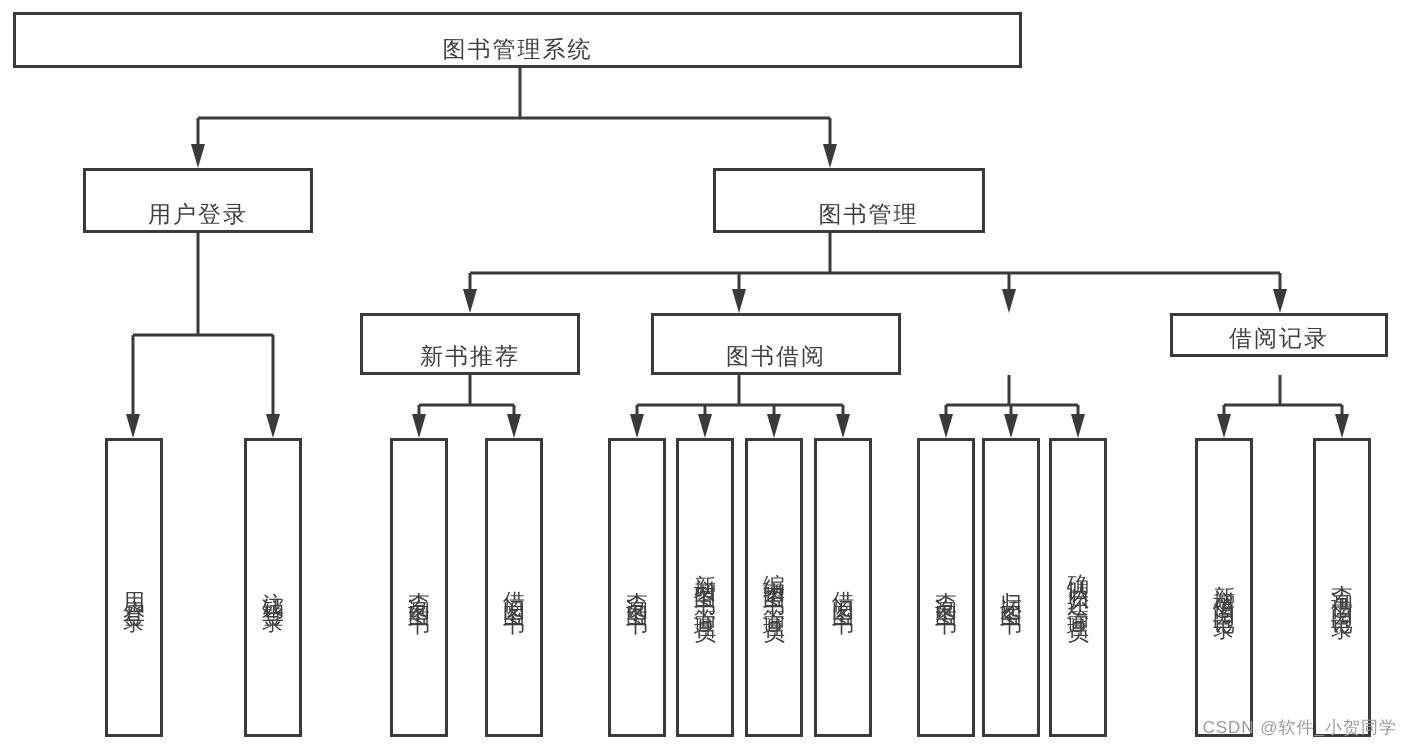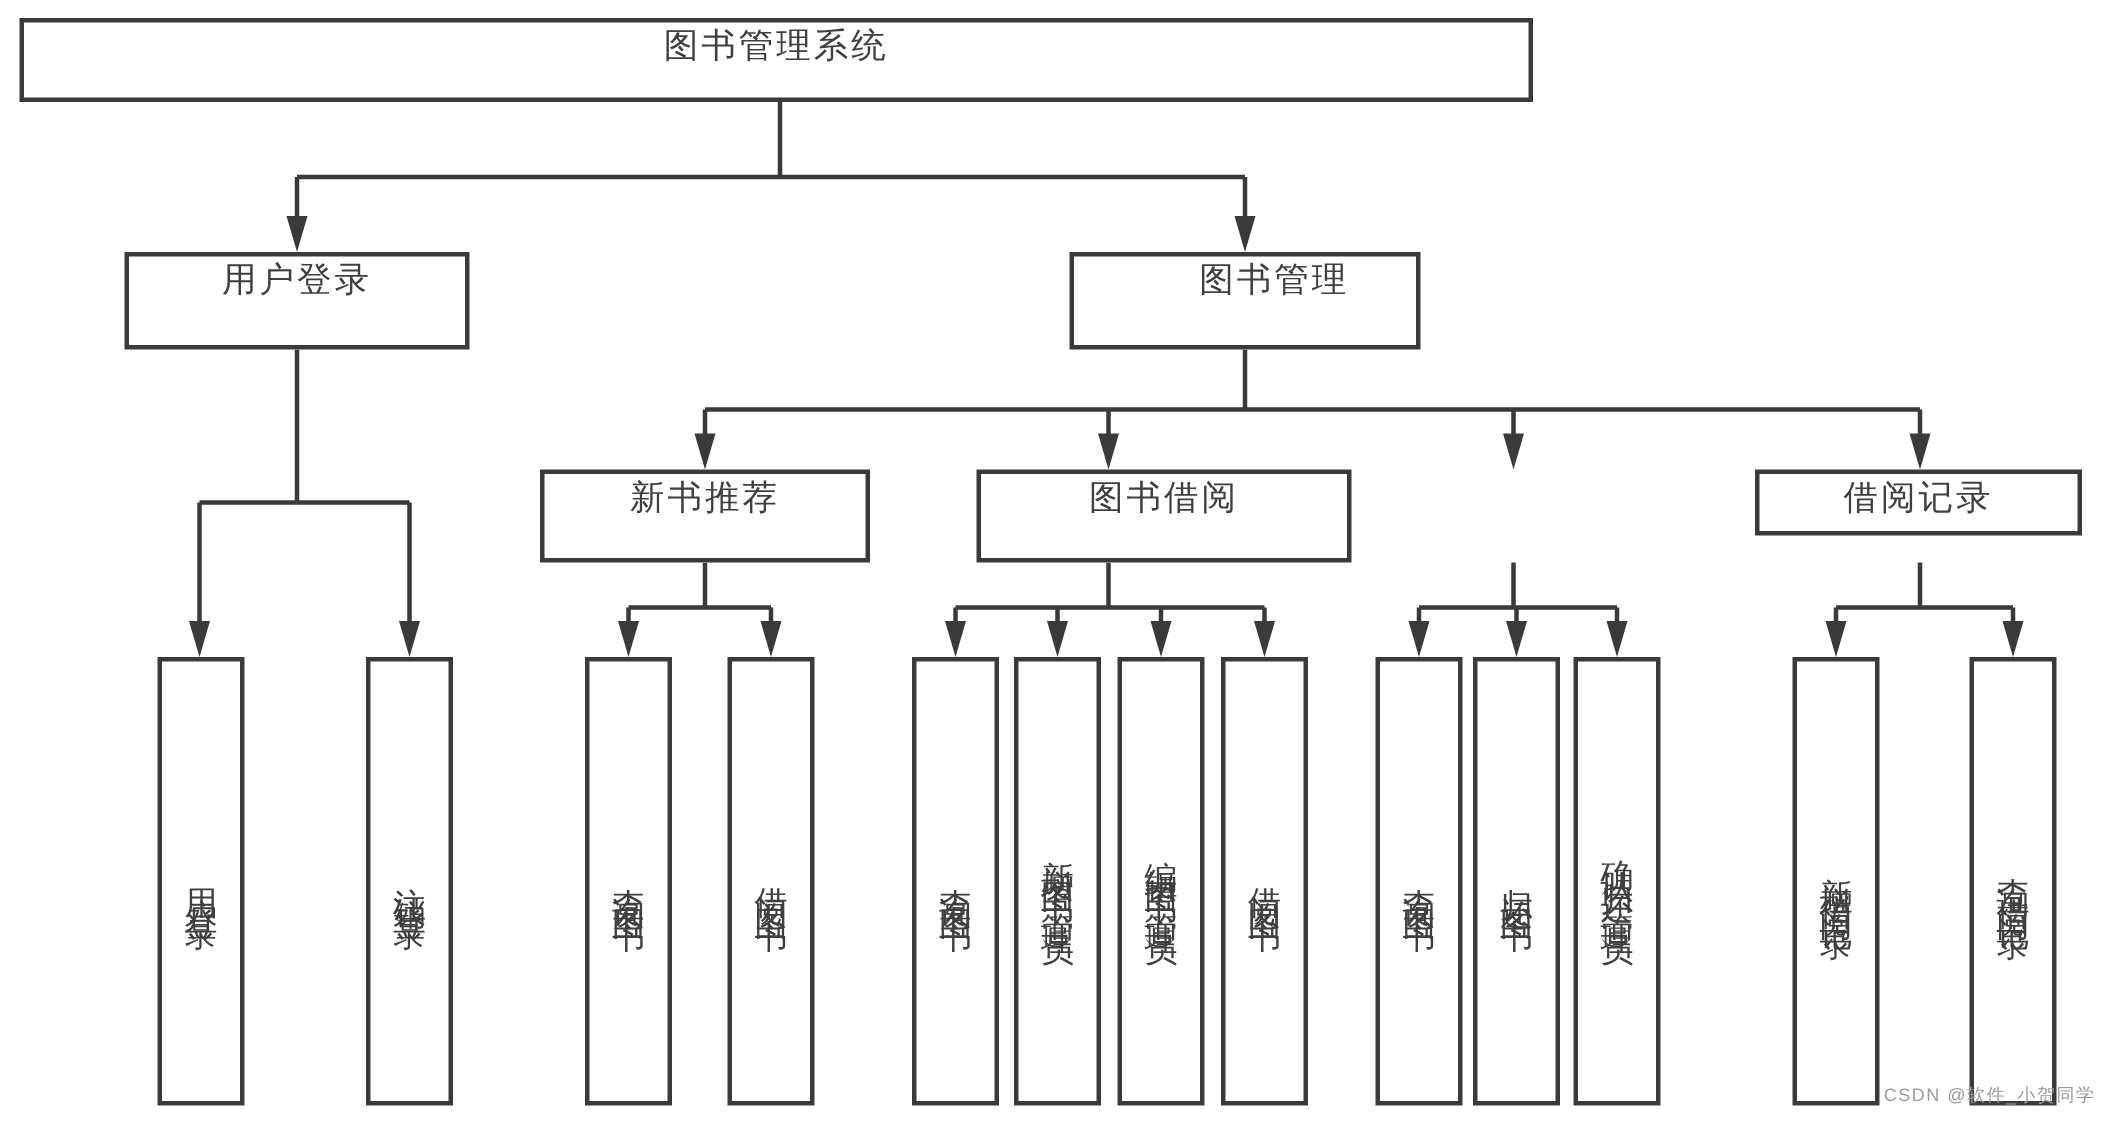--- a/index.html
+++ b/index.html
@@ -31,21 +31,21 @@
   .ahead {
     fill: var(--line, #3a3a3a);
     stroke: none;
   }
   .hbox {
     position: absolute;
     box-sizing: border-box;
     border: 3px solid var(--line, #3a3a3a);
     background: #ffffff;
     display: flex;
-    align-items: flex-start;
+    align-items: flex-end;
     justify-content: center;
     font-size: 23px;
     letter-spacing: 2px;
     color: var(--text, #3f3f3f);
   }
   .vbox {
     position: absolute;
     top: 438px;
     height: 299px;
     width: 58px;
@@ -62,21 +62,21 @@
     font-size: 22px;
     letter-spacing: 7px;
     line-height: 1;
     color: var(--text, #3f3f3f);
     white-space: nowrap;
   }
   .watermark {
     position: absolute;
     right: 8px;
     bottom: 8px;
-    font-size: 12px;
+    font-size: 17px;
     letter-spacing: 1px;
     color: var(--watermark, #9b9b9b);
     z-index: 5;
   }
 </style>
 </head>
 <body>
 
 <div class="canvas">
 
@@ -116,21 +116,21 @@
     <polygon class="ahead" points="1335,414 1349,414 1342,438"></polygon>
   </svg>
 
   <div class="hbox" style="left:13px; top:12px; width:1009px; height:56px;">
     <span>图书管理系统</span>
   </div>
 
   <div class="hbox" style="left:83px; top:168px; width:230px; height:65px;">
     <span>用户登录</span>
   </div>
-  <div class="hbox" style="left:713px; top:168px; width:234px; height:65px;padding-left:39px;">
+  <div class="hbox" style="left:713px; top:168px; width:272px; height:65px;padding-left:39px;">
     <span>图书管理</span>
   </div>
 
   <div class="hbox" style="left:360px; top:313px; width:220px; height:62px;">
     <span>新书推荐</span>
   </div>
   <div class="hbox" style="left:651px; top:313px; width:250px; height:62px;">
     <span>图书借阅</span>
   </div>
   <div class="hbox" style="left:1170px; top:313px; width:218px; height:44px;">

